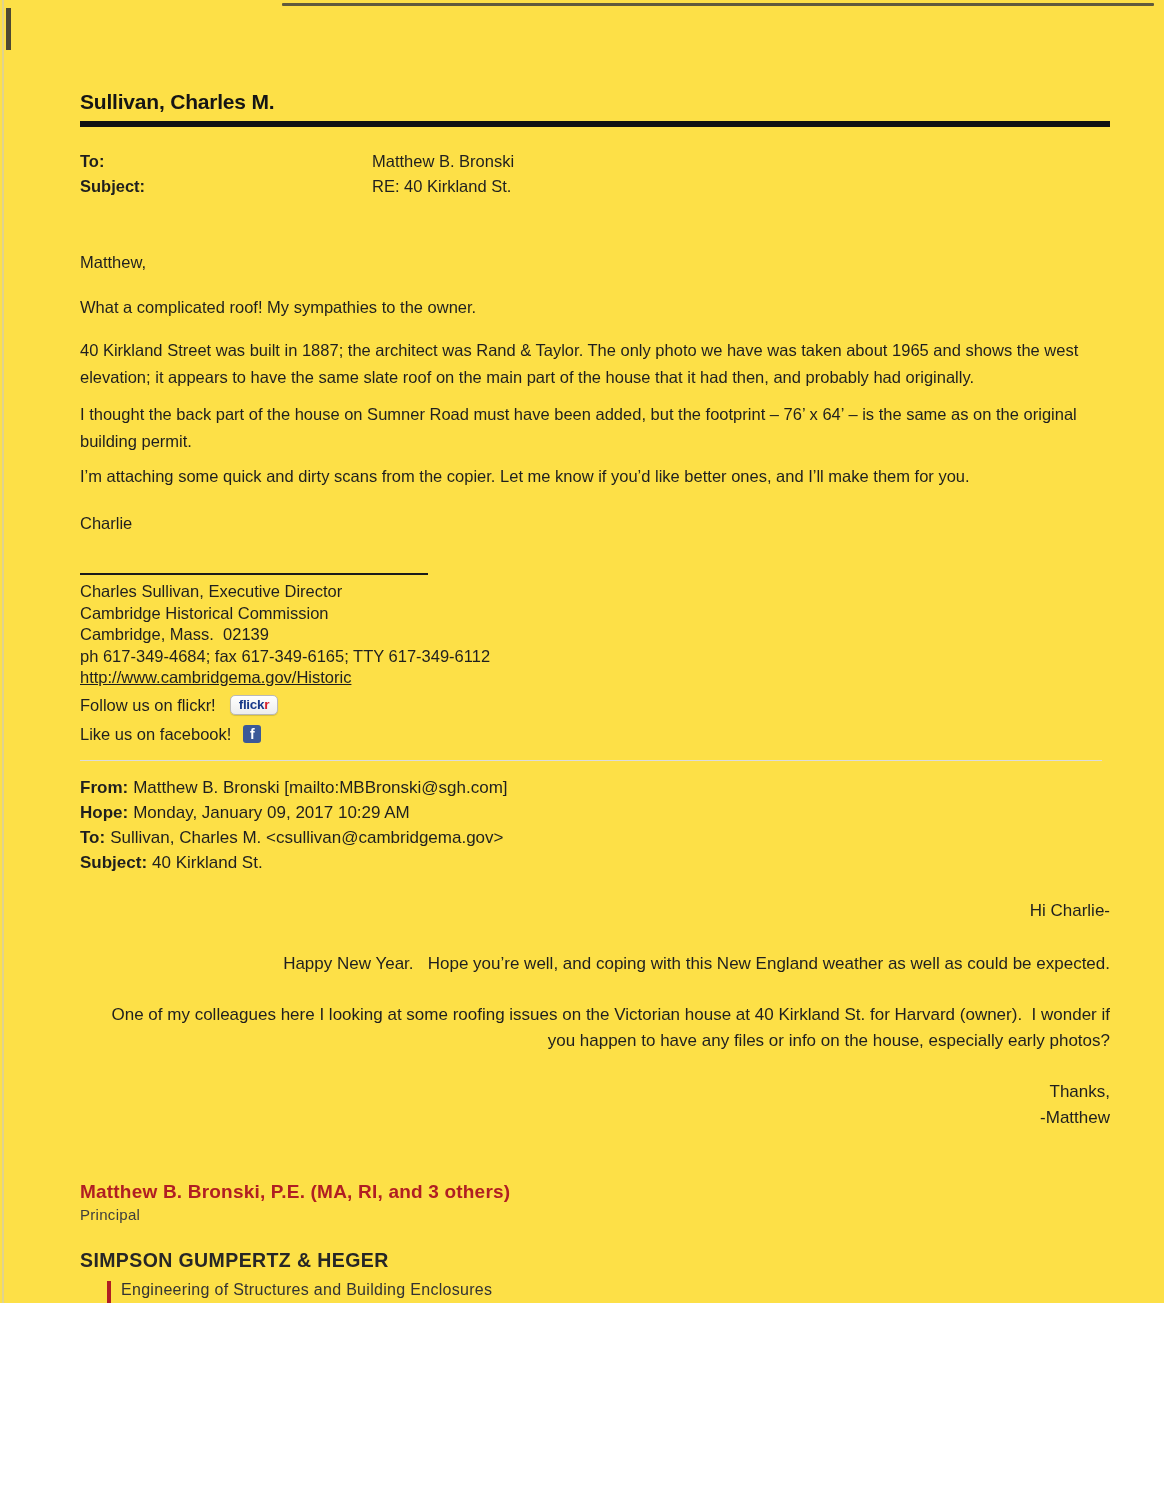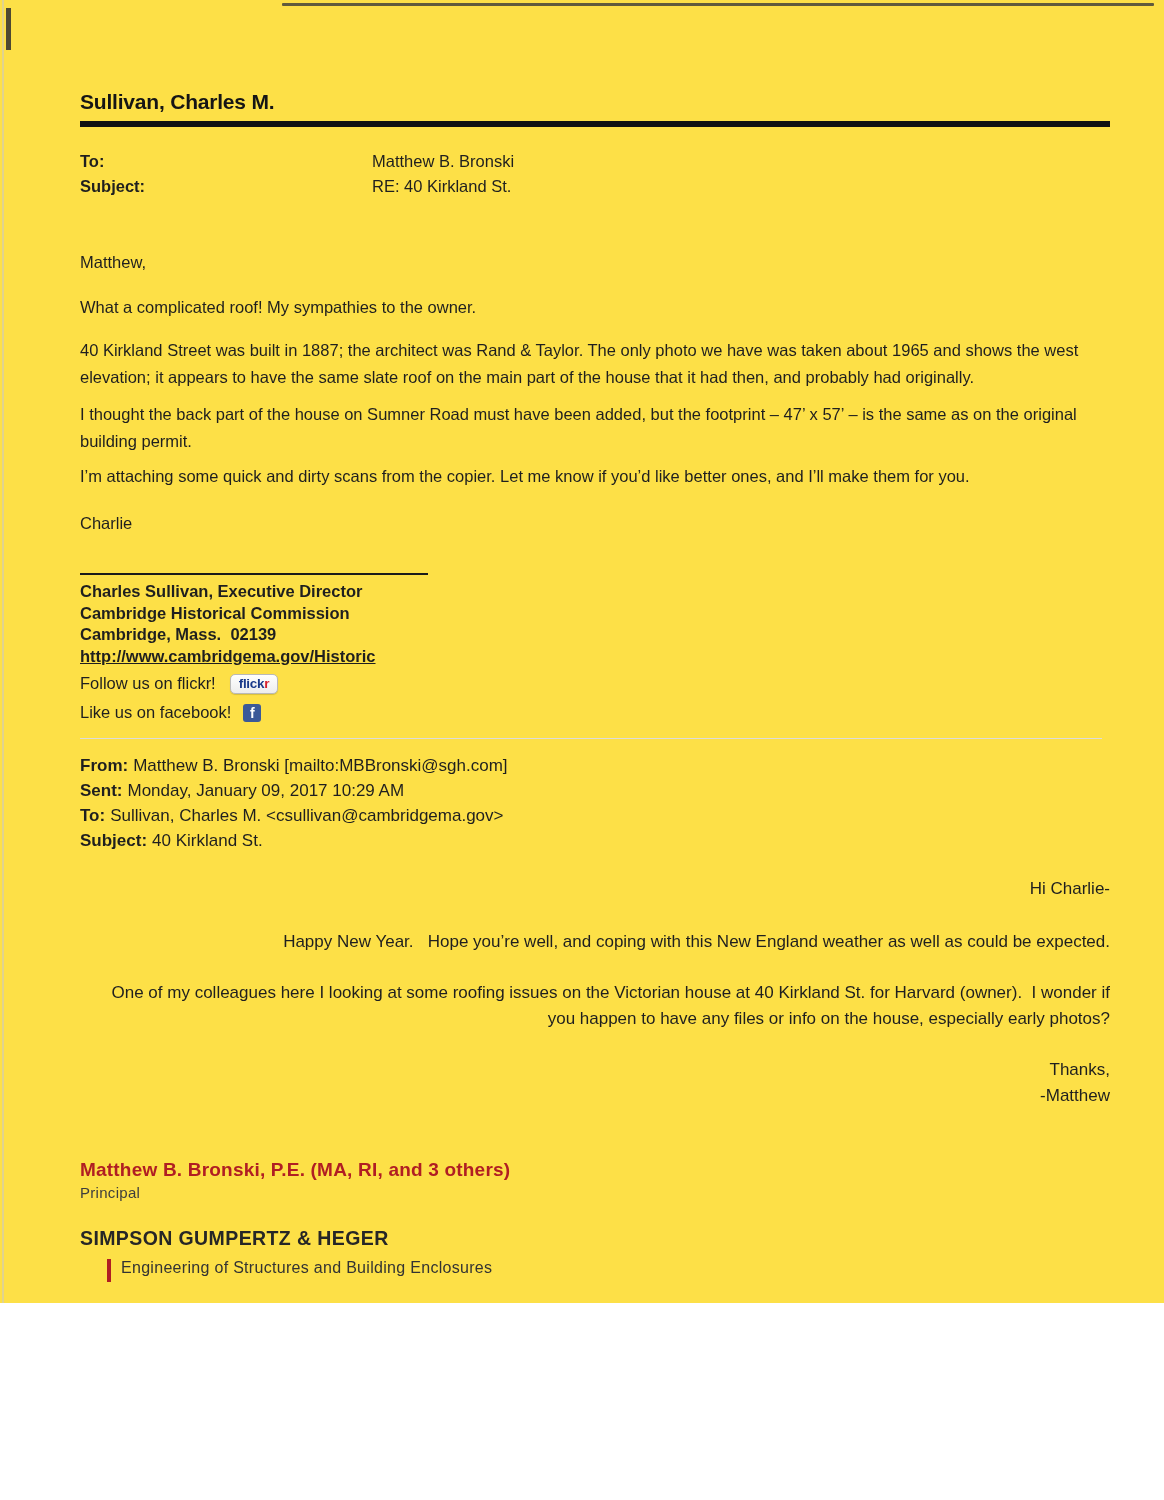--- a/index.html
+++ b/index.html
@@ -61,21 +61,21 @@
   .p3 { margin-top: 10px; }
   .p4 { margin-top: 8px; }
   .closing1 { margin-top: 20px; }
 
   
   .sig-divider {
     margin-top: 36px;
     width: 348px;
     border-bottom: 2px solid #1a1a1a;
   }
-  .sig-block { margin-top: 6px; font-size: 16.5px; line-height: 21.5px; font-weight: bold; }
+  .sig-block { margin-top: 6px; font-size: 16.5px; line-height: 21.5px; }
   .sig-block p { white-space: pre-wrap; }
   .sig-link {
     color: #1f1f1f; text-decoration: underline; cursor: pointer;
   }
   .social-row { display: flex; align-items: center; font-size: 16.5px; margin-top: 4px; height: 25px; }
   .fb-icon {
     display: inline-flex; align-items: center; justify-content: center;
     width: 18px; height: 18px; margin-left: 12px;
     border-radius: 3px;
     color: #fff; font-weight: 700; font-size: 14px; cursor: pointer;
@@ -155,45 +155,46 @@
       </div>
       <div class="hdr-row">
         <span class="lbl">Subject:</span>
         <span class="val">RE: 40 Kirkland St.</span>
       </div>
     </div>
 
     <p class="body-text greeting1">Matthew,</p>
     <p class="body-text p1">What a complicated roof! My sympathies to the owner.</p>
     <p class="body-text p2">40 Kirkland Street was built in 1887; the architect was Rand &amp; Taylor. The only photo we have was taken about 1965 and shows the west elevation; it appears to have the same slate roof on the main part of the house that it had then, and probably had originally.</p>
-    <p class="body-text p3">I thought the back part of the house on Sumner Road must have been added, but the footprint – 47’ x 57’ – is the same as on the original building permit.</p>
+    <p class="body-text p3">I thought the back part of the house on Sumner Road must have been added, but the footprint – 76’ x 64’ – is the same as on the original building permit.</p>
     <p class="body-text p4">I’m attaching some quick and dirty scans from the copier. Let me know if you’d like better ones, and I’ll make them for you.</p>
     <p class="body-text closing1">Charlie</p>
 
     <div class="sig-divider"></div>
     <div class="sig-block">
       <p>Charles Sullivan, Executive Director</p>
       <p>Cambridge Historical Commission</p>
       <p>Cambridge, Mass.  02139</p>
+      <p>ph 617-349-4684; fax 617-349-6165; TTY 617-349-6112</p>
       <p><span class="sig-link">http://www.cambridgema.gov/Historic</span></p>
     </div>
     <div class="social-row">
       <span>Follow us on flickr!</span>
       <span class="flickr-btn"><span id="flickr-blue" style="color: rgb(27, 58, 138);">flick</span><span id="flickr-red" style="color: rgb(214, 32, 46);">r</span></span>
     </div>
     <div class="social-row">
       <span>Like us on facebook!</span>
       <span class="fb-icon" id="fb-icon" style="background: rgb(59, 89, 152);">f</span>
     </div>
 
     <div class="email-divider"></div>
 
     <div class="from-block">
       <p><span class="lbl">From:</span><span>Matthew B. Bronski [mailto:MBBronski@sgh.com]</span></p>
-      <p><span class="lbl">Sent:</span><span>Monday, January 09, 2017 10:29 AM</span></p>
+      <p><span class="lbl">Hope:</span><span>Monday, January 09, 2017 10:29 AM</span></p>
       <p><span class="lbl">To:</span><span>Sullivan, Charles M. &lt;csullivan@cambridgema.gov&gt;</span></p>
       <p><span class="lbl">Subject:</span><span>40 Kirkland St.</span></p>
     </div>
 
     <p class="body2 greeting2">Hi Charlie-</p>
     <p class="body2 q1">Happy New Year.   Hope you’re well, and coping with this New England weather as well as could be expected.</p>
     <p class="body2 q2">One of my colleagues here I looking at some roofing issues on the Victorian house at 40 Kirkland St. for Harvard (owner).  I wonder if you happen to have any files or info on the house, especially early photos?</p>
     <p class="body2 thanks">Thanks,</p>
     <p class="body2">-Matthew</p>
 

